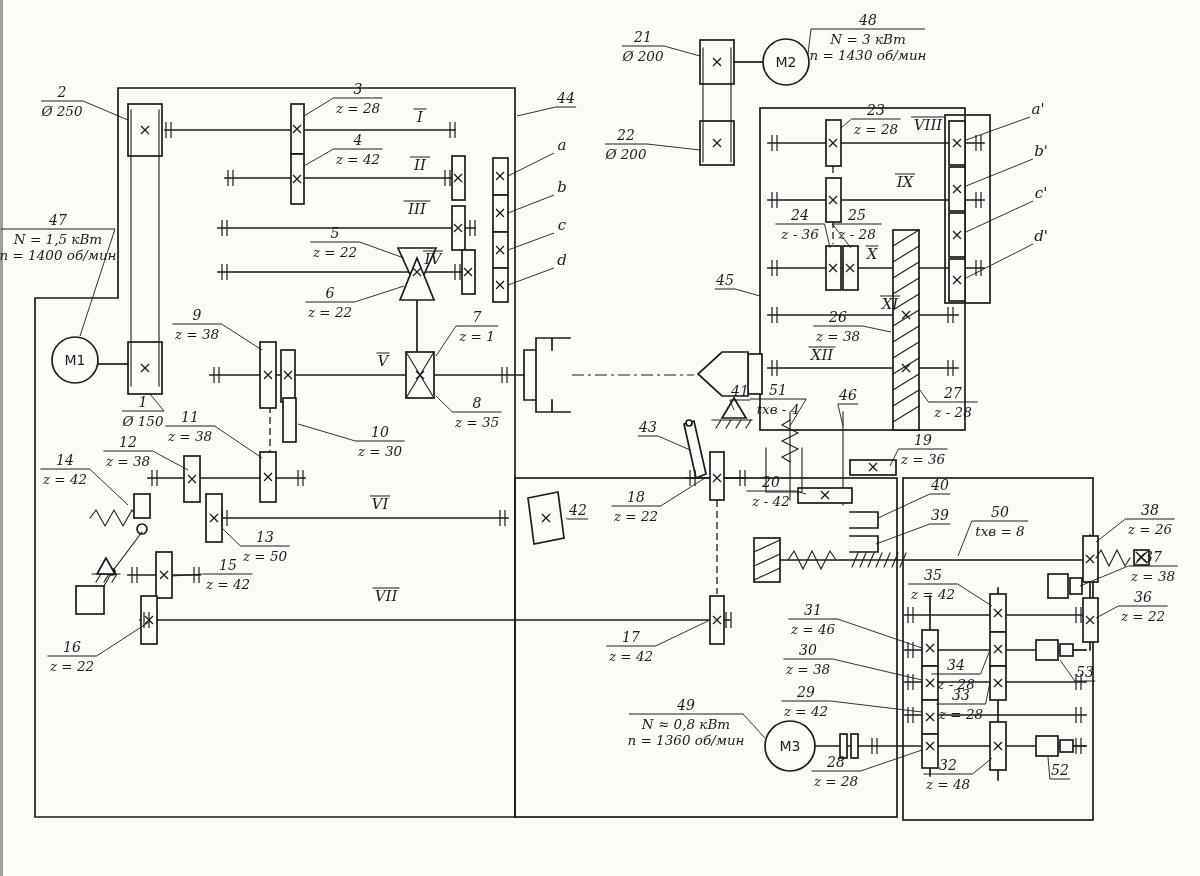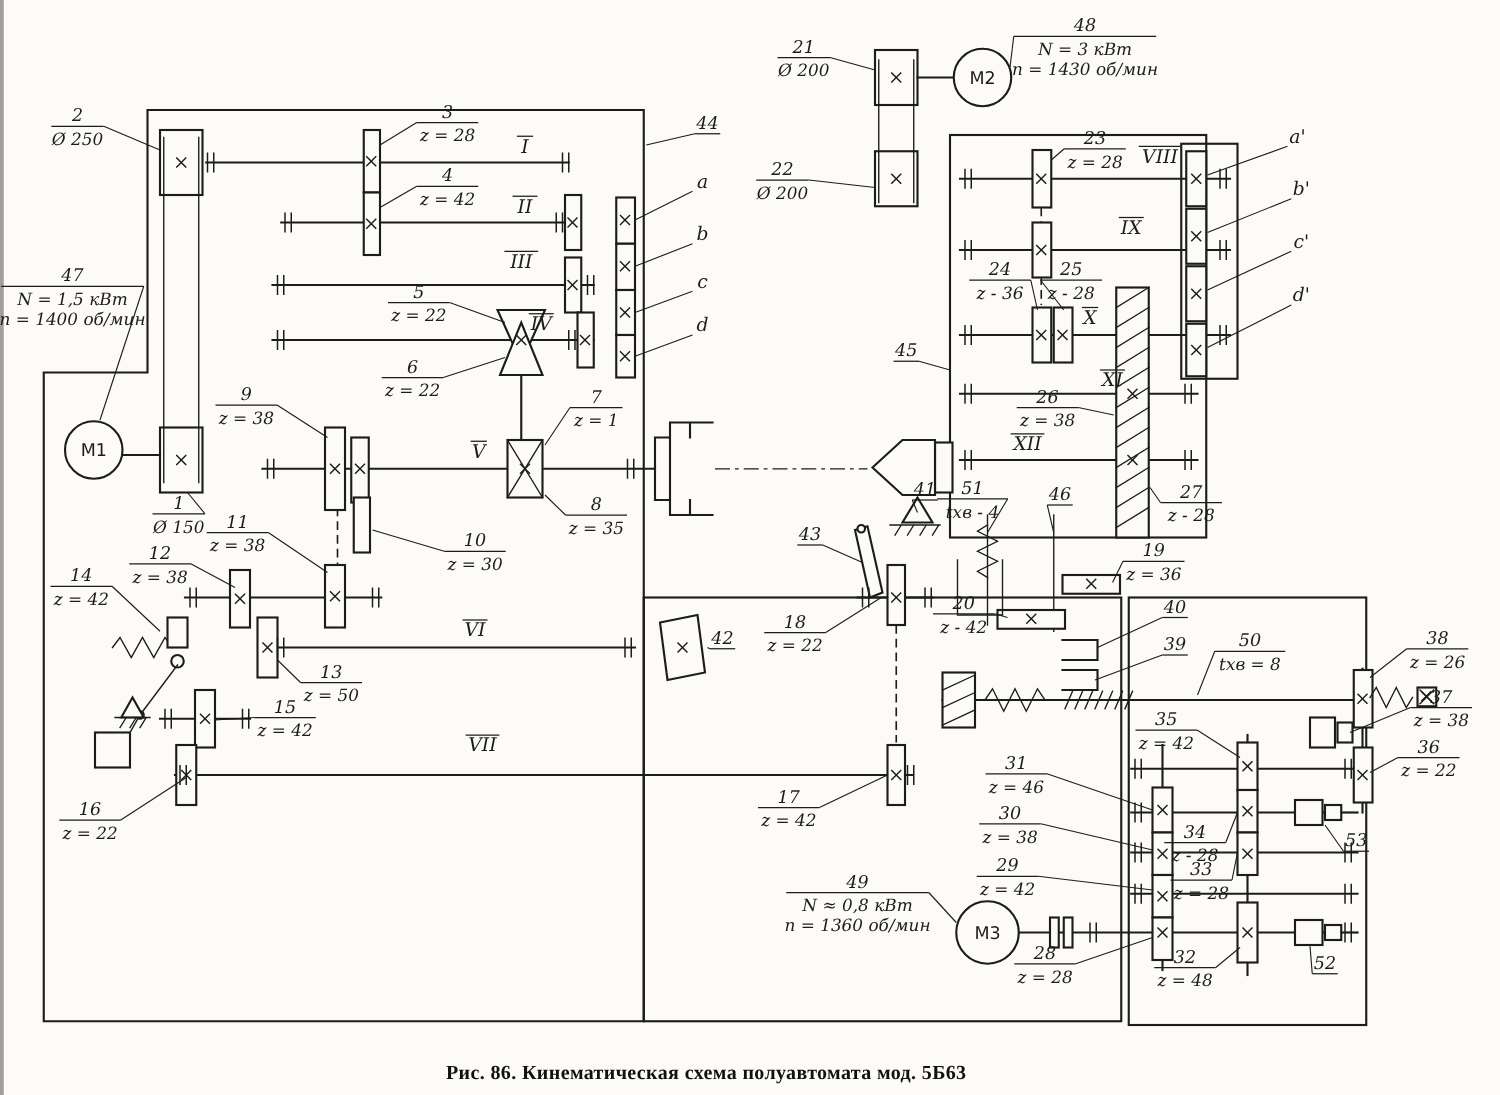--- a/index.html
+++ b/index.html
@@ -679,14 +679,13 @@
           <text x="1041" y="198" class="letter" text-anchor="middle">c'</text>
           <line x1="1033" y1="201" x2="966" y2="232" class="leader"></line>
         </g>
         <g>
           <text x="1041" y="241" class="letter" text-anchor="middle">d'</text>
           <line x1="1033" y1="244" x2="966" y2="278" class="leader"></line>
         </g>
       </g>
   </svg>
 
-  <div class="caption">Рис. 86. Кинематическая схема полуавтомата мод. 5Б63</div>
 </div>
 
 </body></html>

